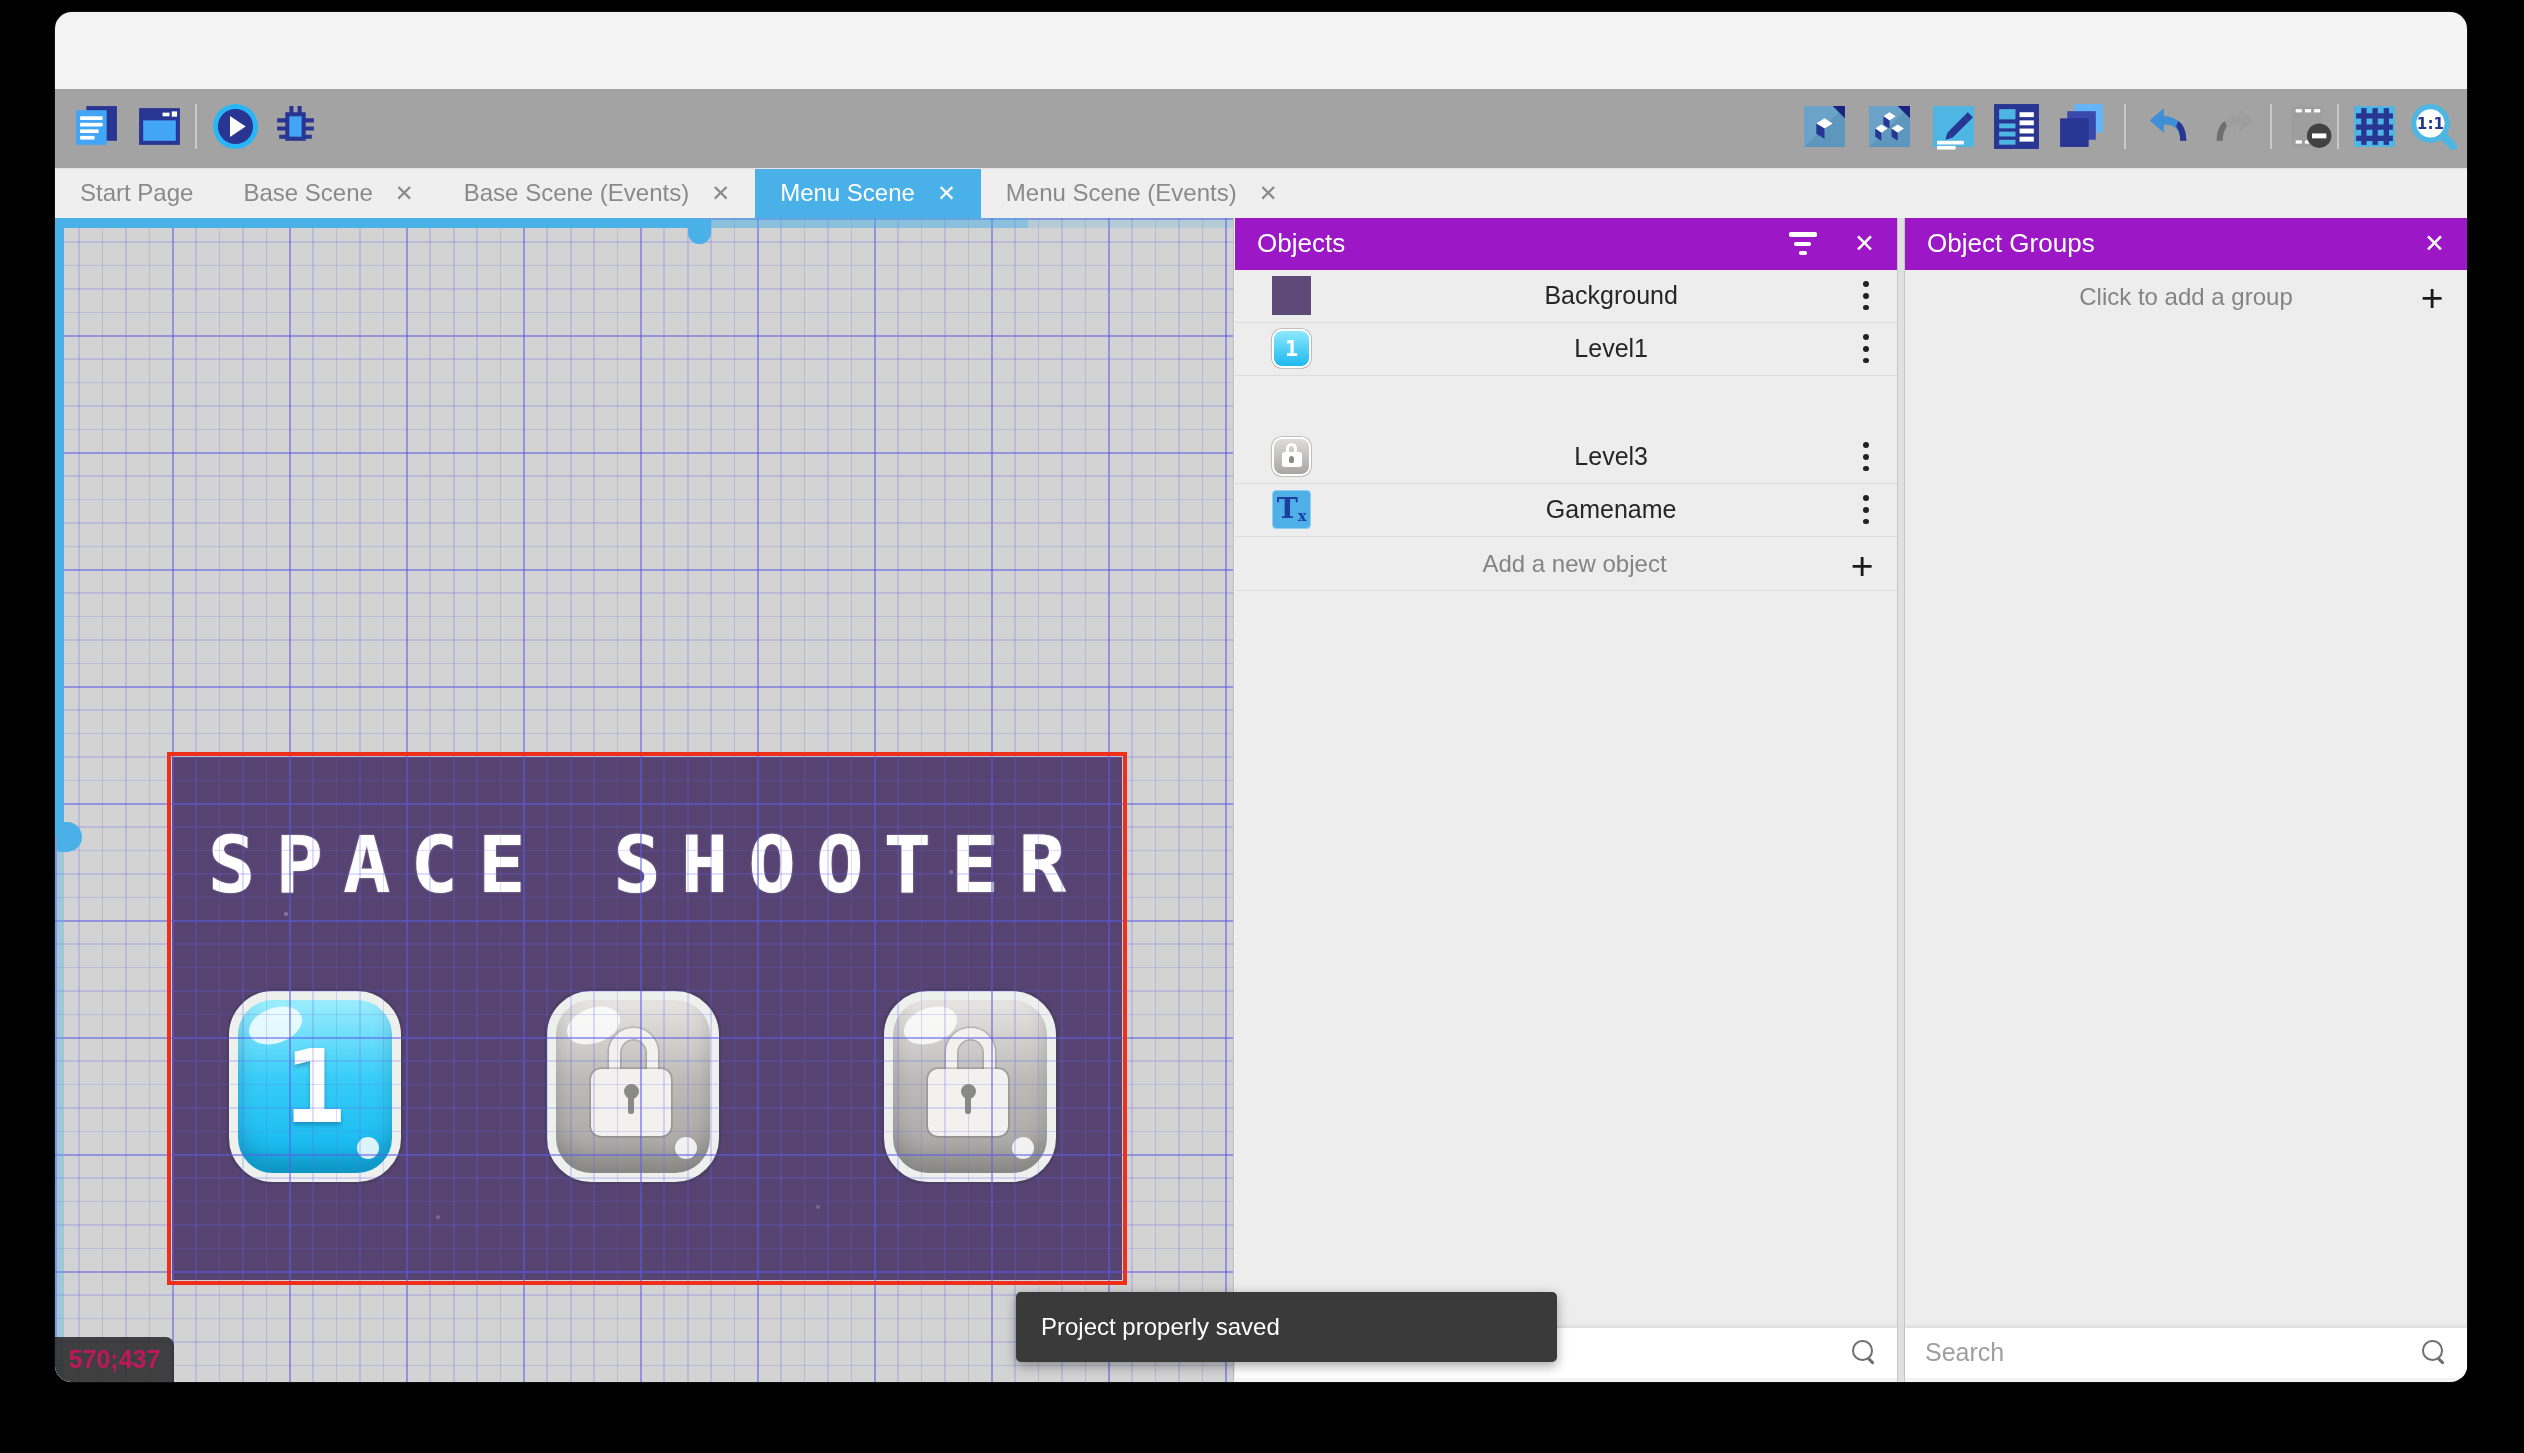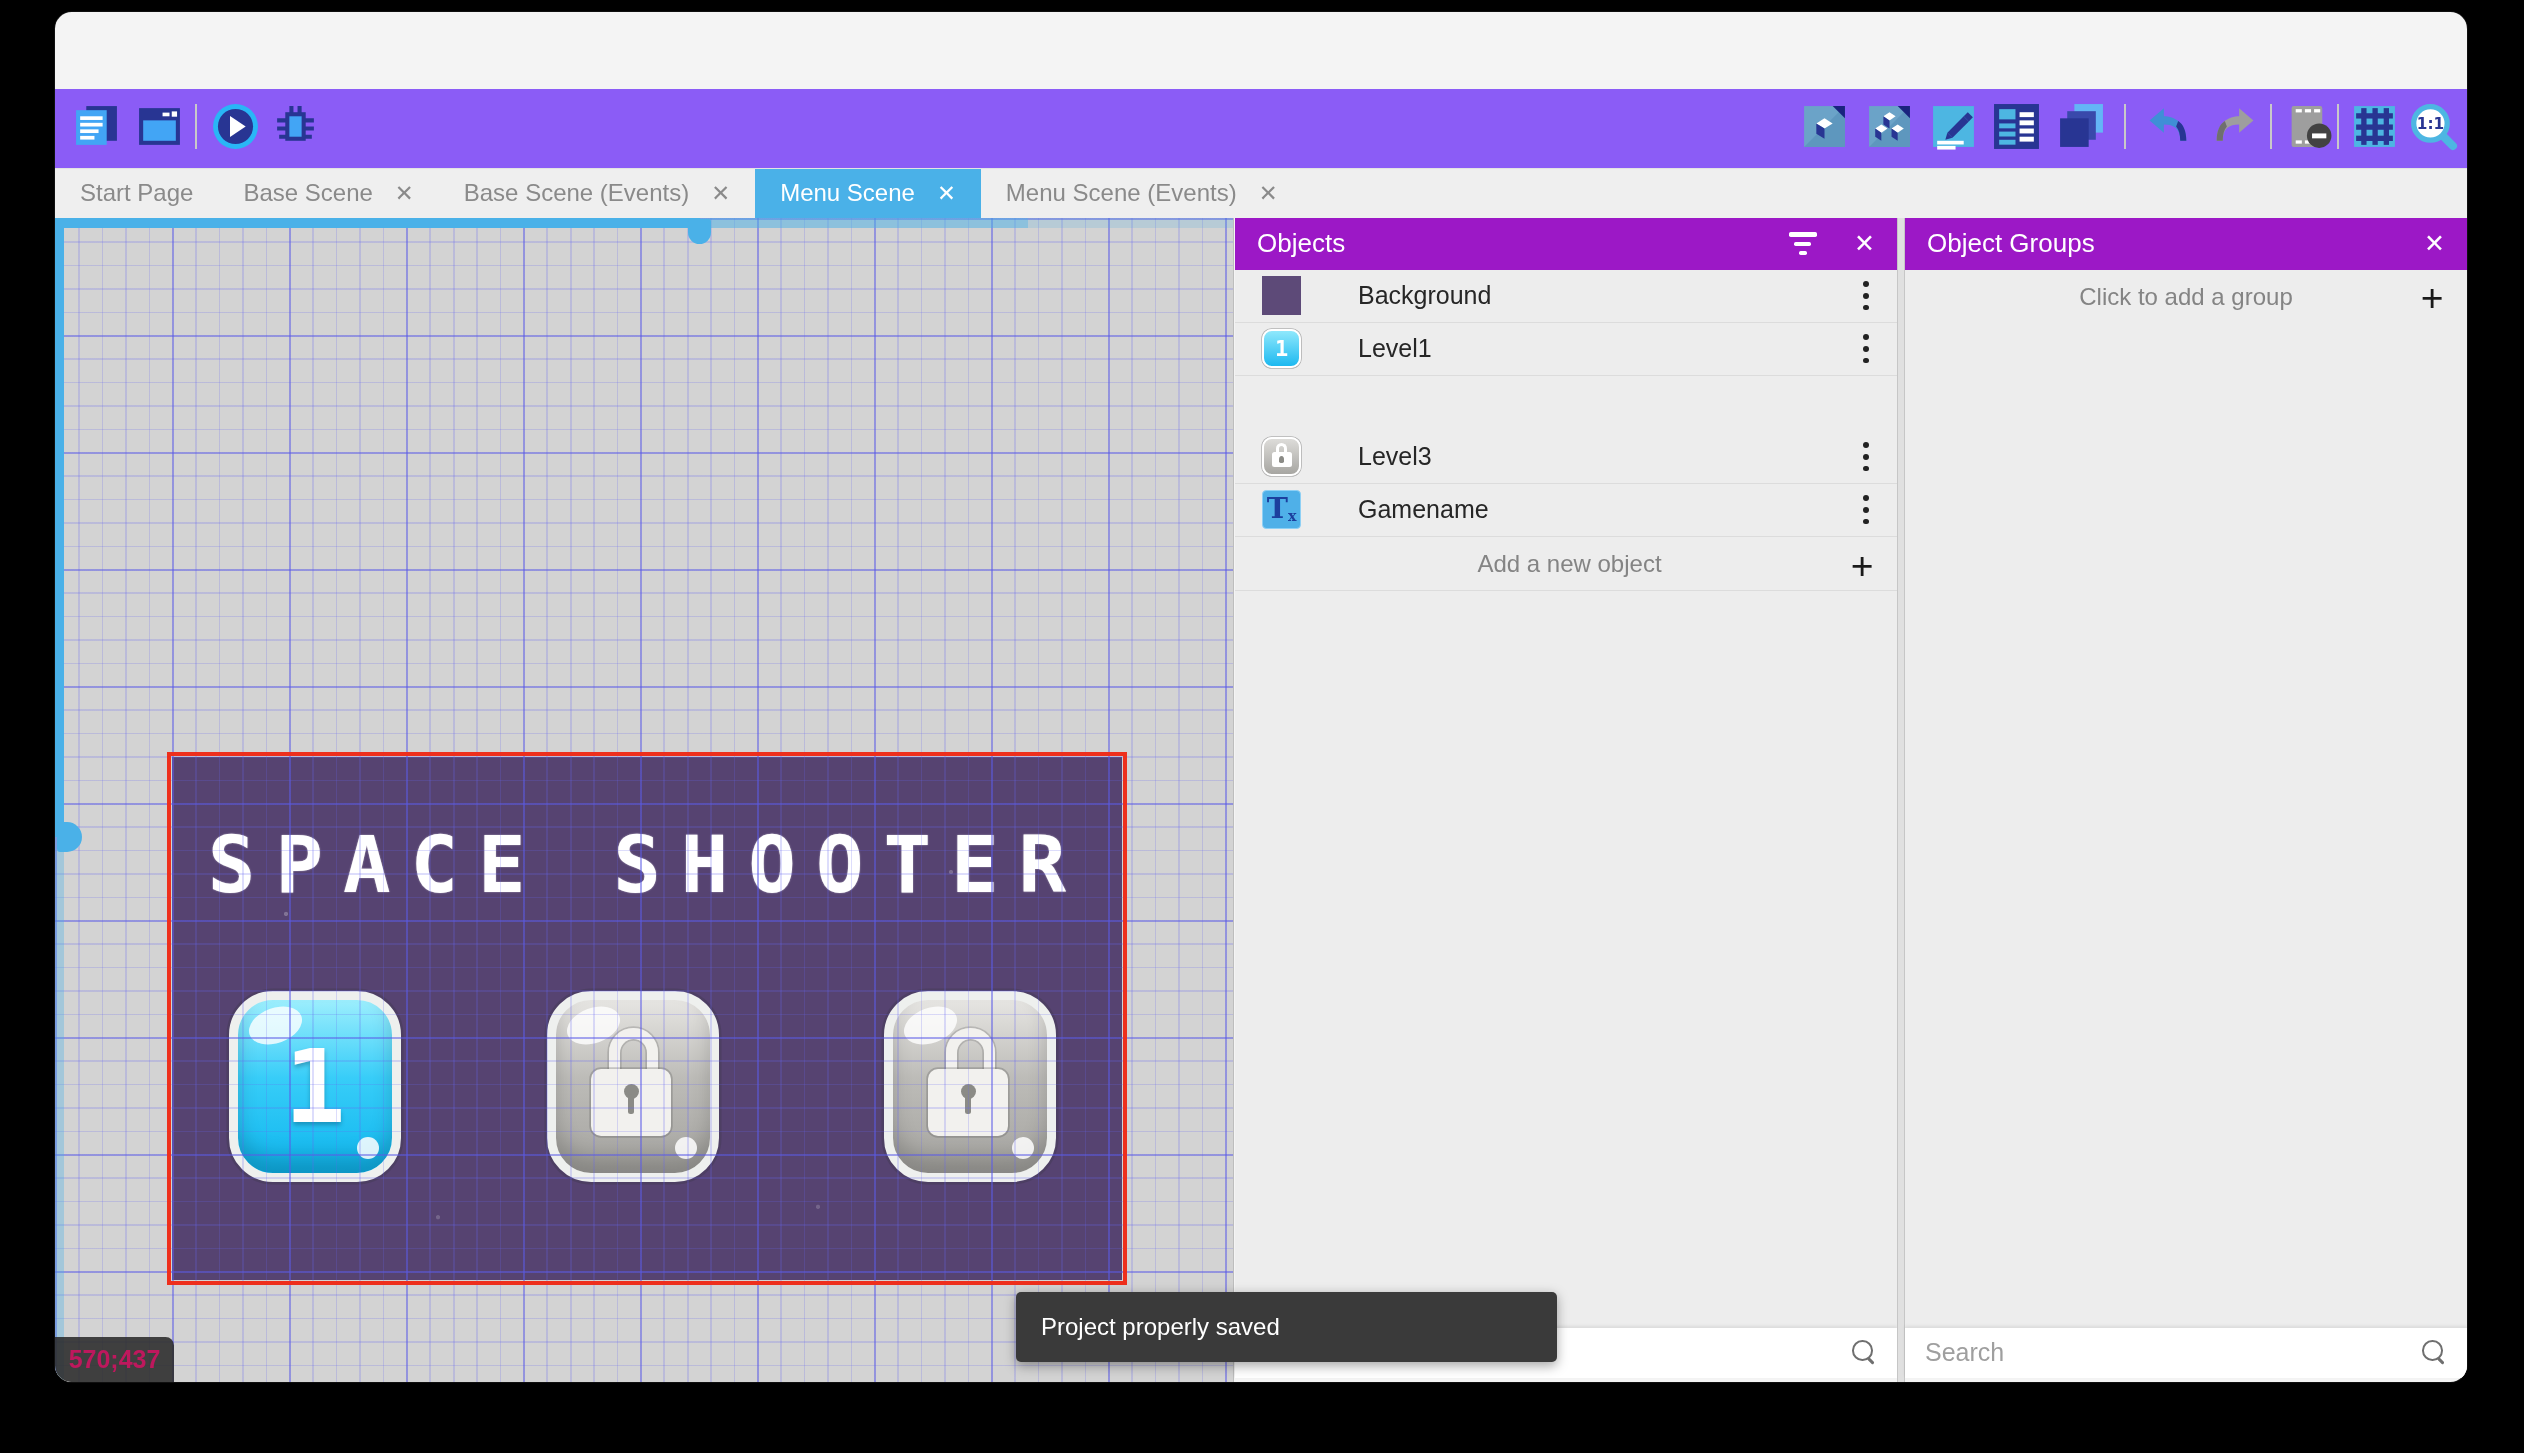--- a/index.html
+++ b/index.html
@@ -14,21 +14,21 @@
   
   .titlebar { position:absolute; left:0; top:0; right:0; height:77px;
     background:linear-gradient(#eaeaea,#e2e2e2); border-bottom:0.8px solid #c9c9c9; }
   .traffic { position:absolute; top:28px; width:22.6px; height:22.6px; border-radius:50%;
     background:#c9c9c9; border:0.8px solid #aeaeae; }
   .t1{left:25px} .t2{left:60px} .t3{left:95px}
   .win-title { position:absolute; left:0; right:0; top:0; height:77px; line-height:77px;
     text-align:center; font-size:24px; font-weight:bold; color:#9d9d9d; }
 
   
-  .toolbar { position:absolute; left:0; top:77px; right:0; height:79px; background:#8b5cf6; }
+  .toolbar { position:absolute; left:0; top:77px; right:0; height:79px; background:#a3a3a3; }
   .tool { position:absolute; top:13.4px; width:49px; height:49px; }
   .tool svg { width:100%; height:100%; display:block; }
   .vdiv { position:absolute; top:15px; width:1.7px; height:45px; background:#c9c9c9; }
 
   
   .tabbar { position:absolute; left:0; top:156px; right:0; height:50px; background:#efefef;
     display:flex; align-items:stretch; border-top:0.8px solid #e3e3e3; }
   .tab { display:flex; align-items:center; gap:22px; padding:0 25px; font-size:24px;
     color:#8a8a8a; white-space:nowrap; }
   .tab .close { font-size:22.6px; color:#8a8a8a; cursor:pointer; }
@@ -117,21 +117,21 @@
     background:var(--accent-purple,#9c18c6); color:#fff; display:flex; align-items:center;
     padding:0 22px; font-size:26px; }
   .panel-header .spacer { flex:1; }
   .ph-x { font-size:25px; color:#fff; margin-left:37px; }
   .filter-icon { display:flex; flex-direction:column; gap:5px; align-items:center; }
   .filter-icon i { display:block; height:4.2px; background:#fff; border-radius:1.7px; }
   .filter-icon i:nth-child(1){width:28.5px} .filter-icon i:nth-child(2){width:16.7px}
   .filter-icon i:nth-child(3){width:8.4px}
 
   .obj-row { position:absolute; left:0; right:0; height:53px; border-bottom:0.8px solid #dcdcdc;
-    display:flex; align-items:center; padding:0 20px 0 27px; background:#ededed; }
+    display:flex; align-items:center; padding:0 20px 0 37px; background:#ededed;text-align:center; }
   .r0{top:52px} .r1{top:105px} .r2{top:159px} .r3{top:213px} .r4{top:266px} .r5{top:320px}
   .obj-label { font-size:25px; color:#262626; margin-left:57px; flex:1; }
   .kebab { display:flex; flex-direction:column; gap:5.9px; padding:3.3px 8.4px; }
   .kebab i { width:5.9px; height:5.9px; border-radius:50%; background:#222; }
 
   .thumb { width:39px; height:39px; flex:0 0 39px; position:relative; }
   .thumb-bg { background:#5d4a78; }
   .thumb-btn { border-radius:10px; border:2.5px solid #fff; box-shadow:0 0 0 0.8px rgba(0,0,0,0.25);
     display:flex; align-items:center; justify-content:center; }
   .thumb-btn.blue { background:linear-gradient(180deg,#8fe8fc,#1db9f0); }

